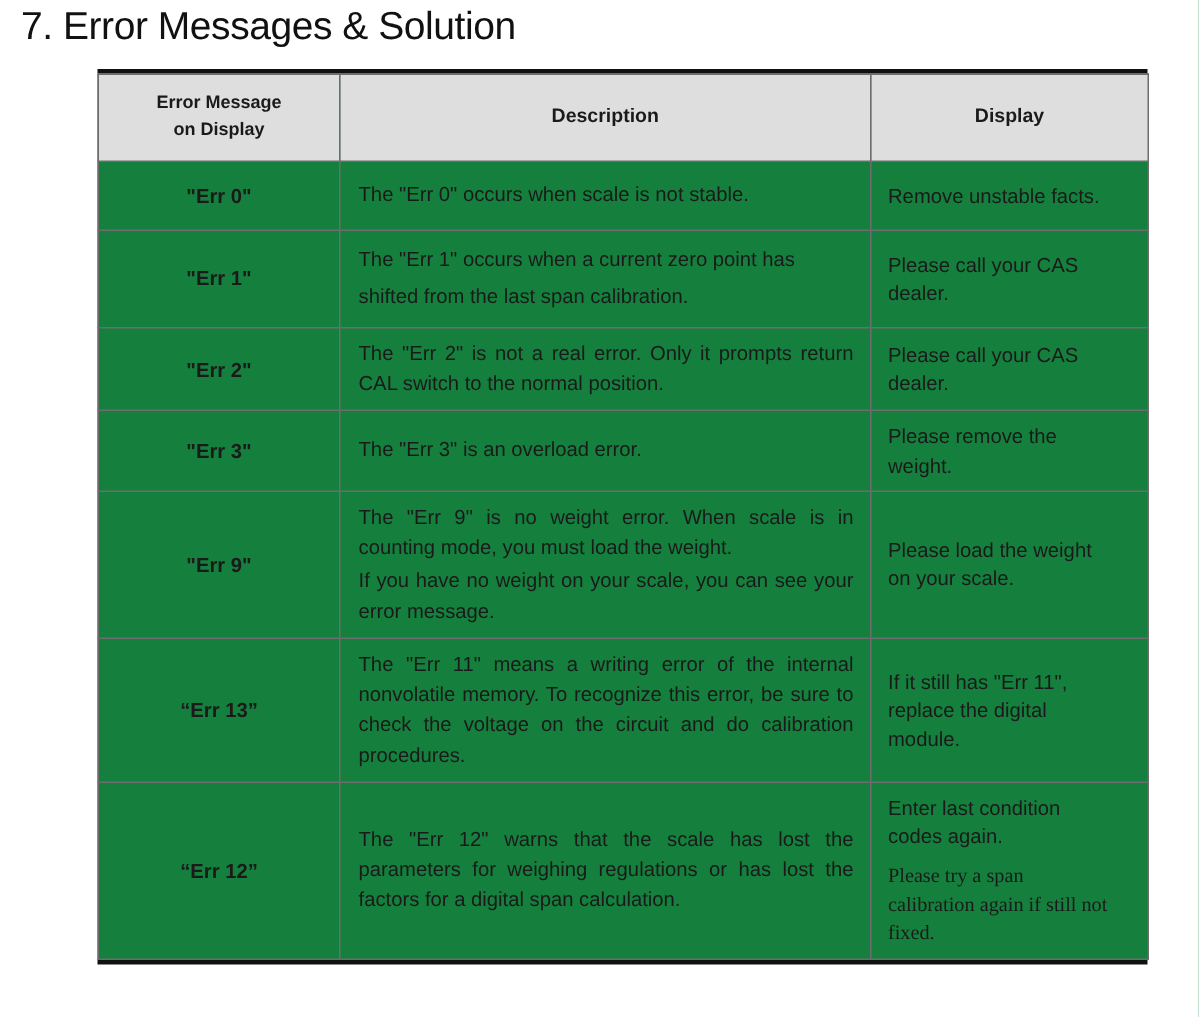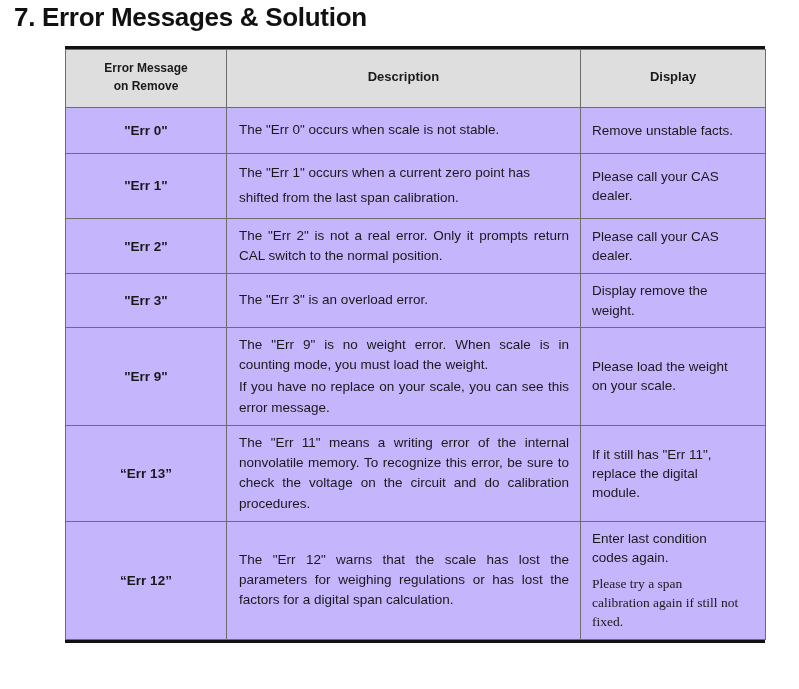--- a/index.html
+++ b/index.html
@@ -20,42 +20,42 @@
     width: 799px;
     height: 689px;
   }
 
   
   .section-title {
     position: absolute;
     left: 14px;
     top: 2px;
     font-size: 26px;
-    font-weight: bold;
+    font-weight: normal;
     letter-spacing: -0.3px;
     color: #111111;
     white-space: nowrap;
   }
 
   
   .table-wrap {
     position: absolute;
     left: 65px;
     top: 46px;
     width: 700px;
     border-top: 3px solid #111111;
     border-bottom: 3px solid #111111;
     box-sizing: border-box;
   }
 
   table.err-table {
     width: 700px;
     border-collapse: collapse;
     table-layout: fixed;
-    background: #c4b5fd;
+    background: #15803d;
   }
 
   table.err-table col.c-code { width: 161px; }
   table.err-table col.c-desc { width: 354px; }
   table.err-table col.c-sol  { width: 185px; }
 
   table.err-table th,
   table.err-table td {
     border: 1px solid #6d6d6d;
     vertical-align: middle;
@@ -136,21 +136,21 @@
     <table class="err-table">
       <colgroup>
         <col class="c-code">
         <col class="c-desc">
         <col class="c-sol">
       </colgroup>
       <thead>
         <tr class="r-head">
           <th class="head-code">
             <div>Error Message</div>
-            <div>on Remove</div>
+            <div>on Display</div>
           </th>
           <th class="head-desc">Description</th>
           <th class="head-sol">Display</th>
         </tr>
       </thead>
       <tbody>
 
         <tr class="r0">
           <td class="code">"Err 0"</td>
           <td class="desc">
@@ -180,29 +180,29 @@
             <p>Please call your CAS dealer.</p>
           </td>
         </tr>
 
         <tr class="r3">
           <td class="code">"Err 3"</td>
           <td class="desc">
             <p>The "Err 3" is an overload error.</p>
           </td>
           <td class="sol">
-            <p>Display remove the weight.</p>
+            <p>Please remove the weight.</p>
           </td>
         </tr>
 
         <tr class="r9">
           <td class="code">"Err 9"</td>
           <td class="desc">
             <p>The "Err 9" is no weight error. When scale is in counting mode, you must load the weight.</p>
-            <p>If you have no replace on your scale, you can see this error message.</p>
+            <p>If you have no weight on your scale, you can see your error message.</p>
           </td>
           <td class="sol">
             <p>Please load the weight on your scale.</p>
           </td>
         </tr>
 
         <tr class="r11">
           <td class="code">“Err 13”</td>
           <td class="desc">
             <p>The "Err 11" means a writing error of the internal nonvolatile memory. To recognize this error, be sure to check the voltage on the circuit and do calibration procedures.</p>

